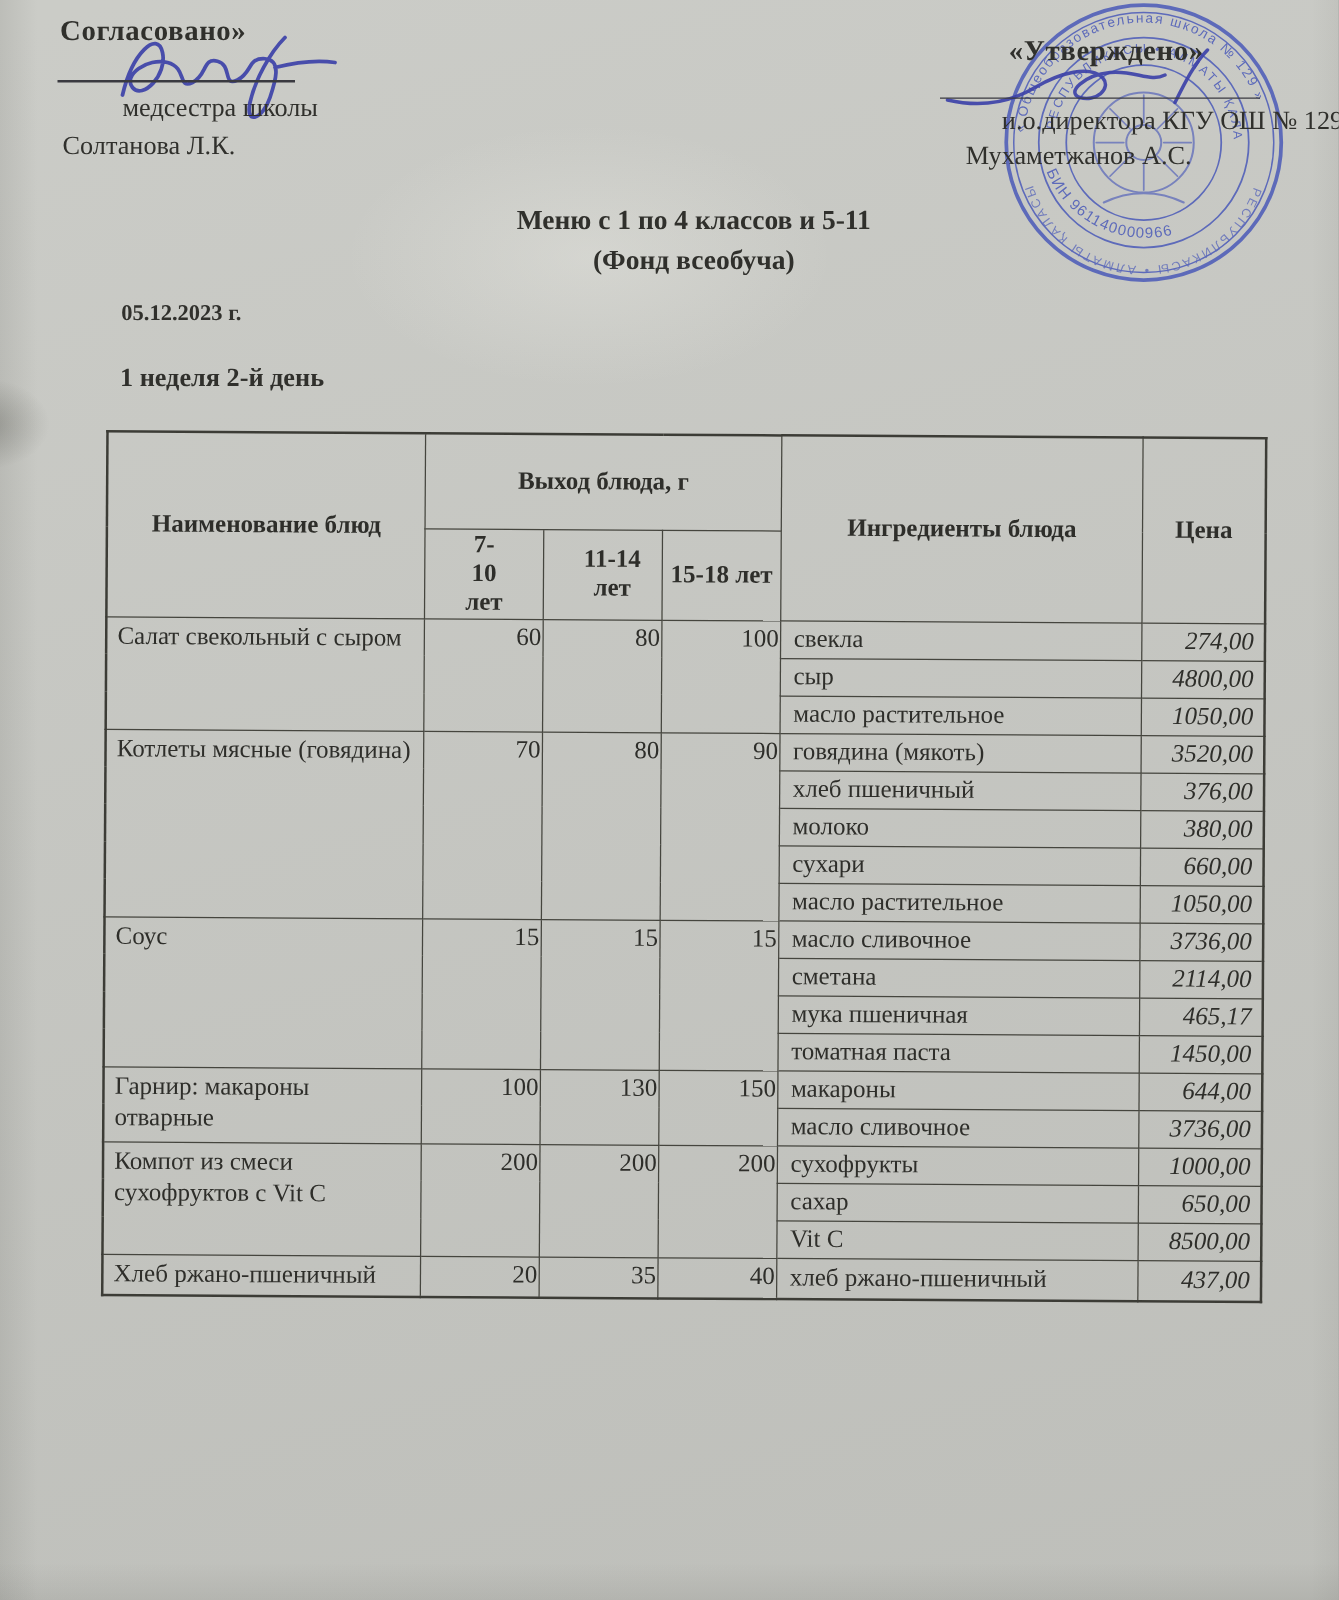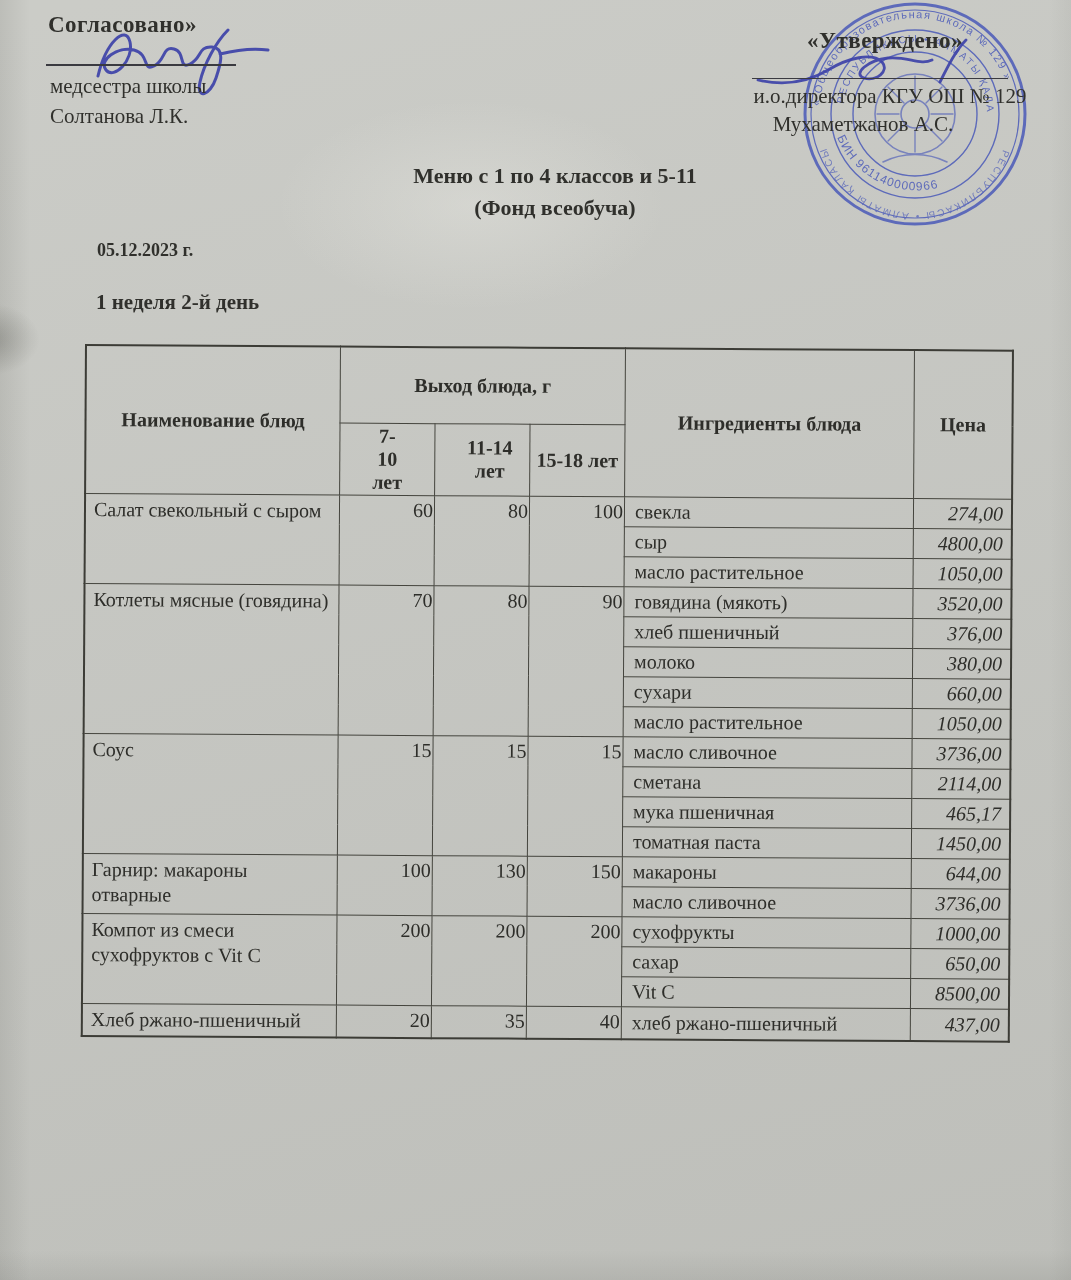--- a/index.html
+++ b/index.html
@@ -14,21 +14,21 @@
       radial-gradient(260px 140px at 44% 16%, rgba(236,236,230,.35), rgba(236,236,230,0) 75%),
       linear-gradient(to right, rgba(60,60,54,.10), rgba(60,60,54,0) 30px),
       linear-gradient(to left, rgba(60,60,54,.05), rgba(60,60,54,0) 22px),
       linear-gradient(to top, rgba(60,60,54,.09), rgba(60,60,54,0) 30px),
       linear-gradient(165deg, rgba(255,255,255,.06), rgba(0,0,0,.05));
   }
   .abs{position:absolute;}
   
   .ap-title{font-size:23px;font-weight:bold;letter-spacing:.5px;}
   .ap-line{border-bottom:2px solid #3a3a40;height:0;}
-  .ap-role{font-size:21px;}
+  .ap-role{font-size:21px;margin-left:48px;}
   .ap-name{font-size:21px;}
   .center{text-align:center;}
   
   .doc-title{font-size:22px;font-weight:bold;line-height:1.45;text-align:center;}
   .doc-date{font-size:18px;font-weight:bold;}
   .doc-week{font-size:21px;font-weight:bold;text-align:center;}
   
   .menu-wrap{left:85px;top:344px;transform:rotate(.35deg);transform-origin:0 0;}
   table.menu{border-collapse:collapse;width:929px;table-layout:fixed;
     font-size:20px;color:#2e2e2a;}

